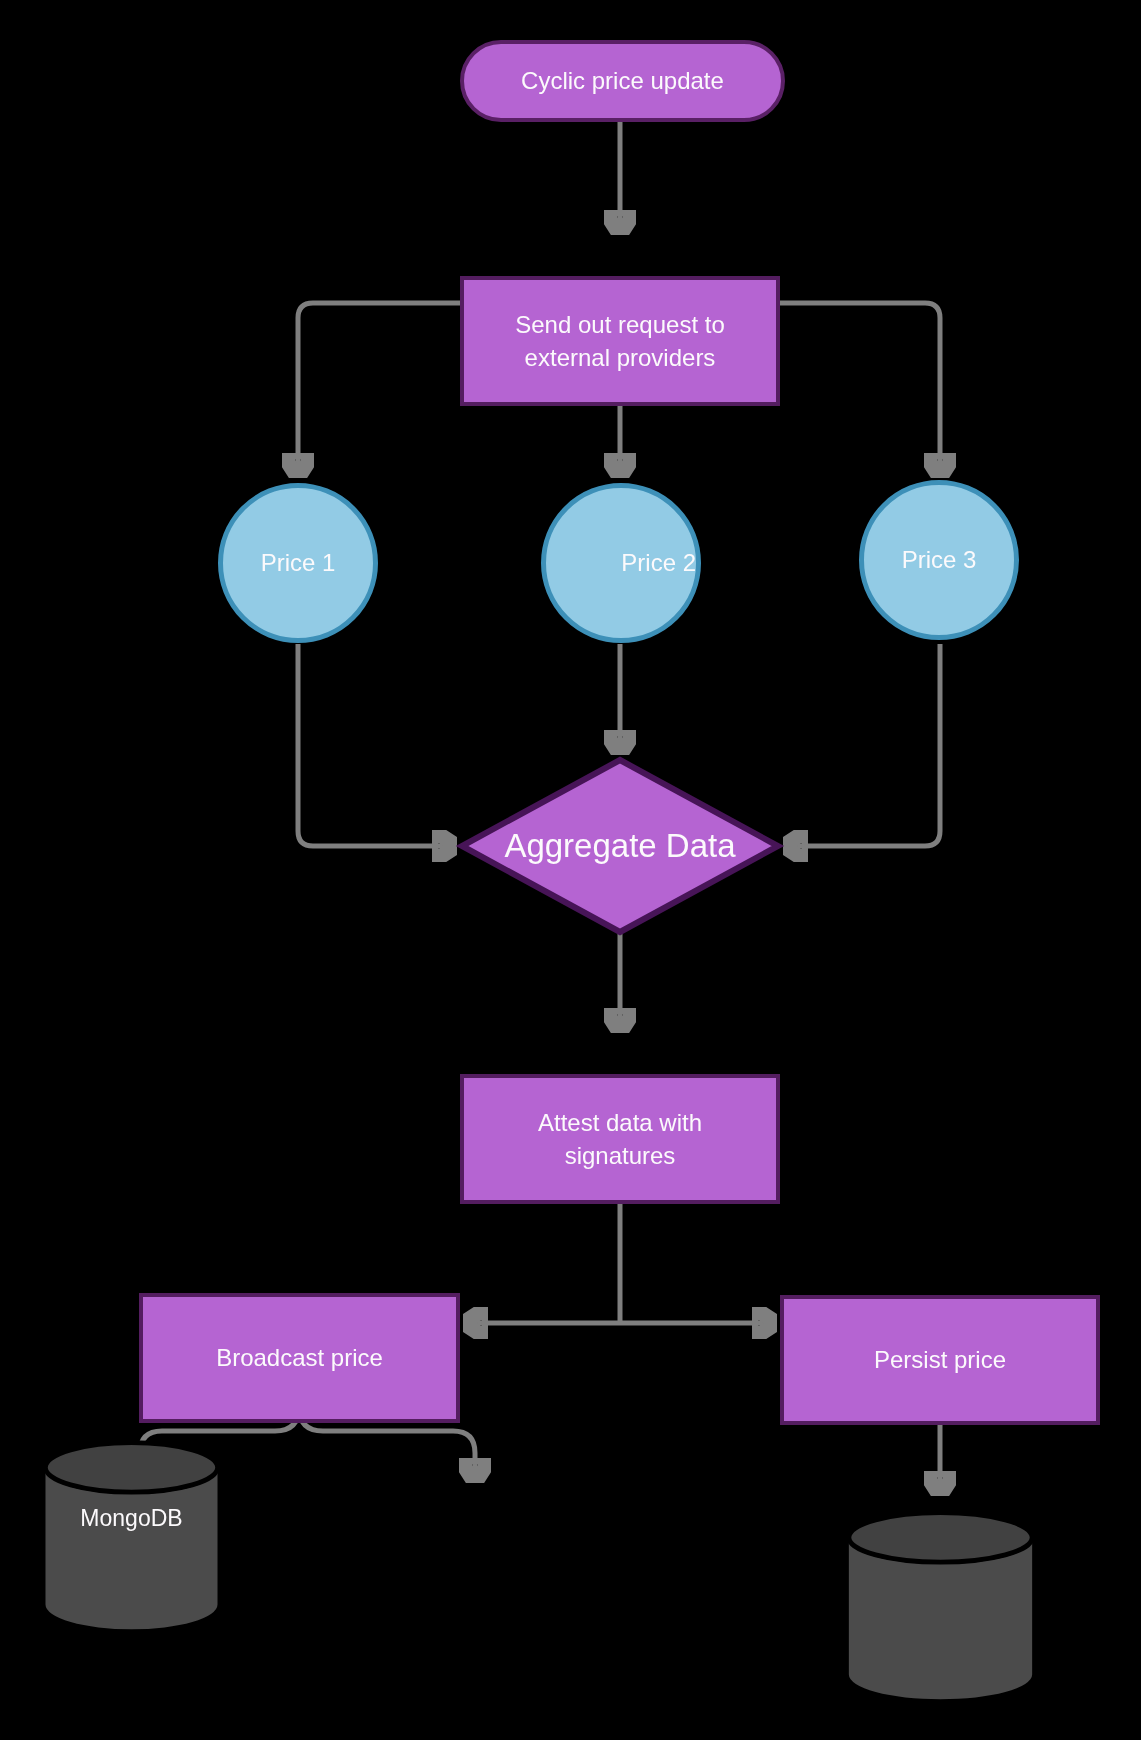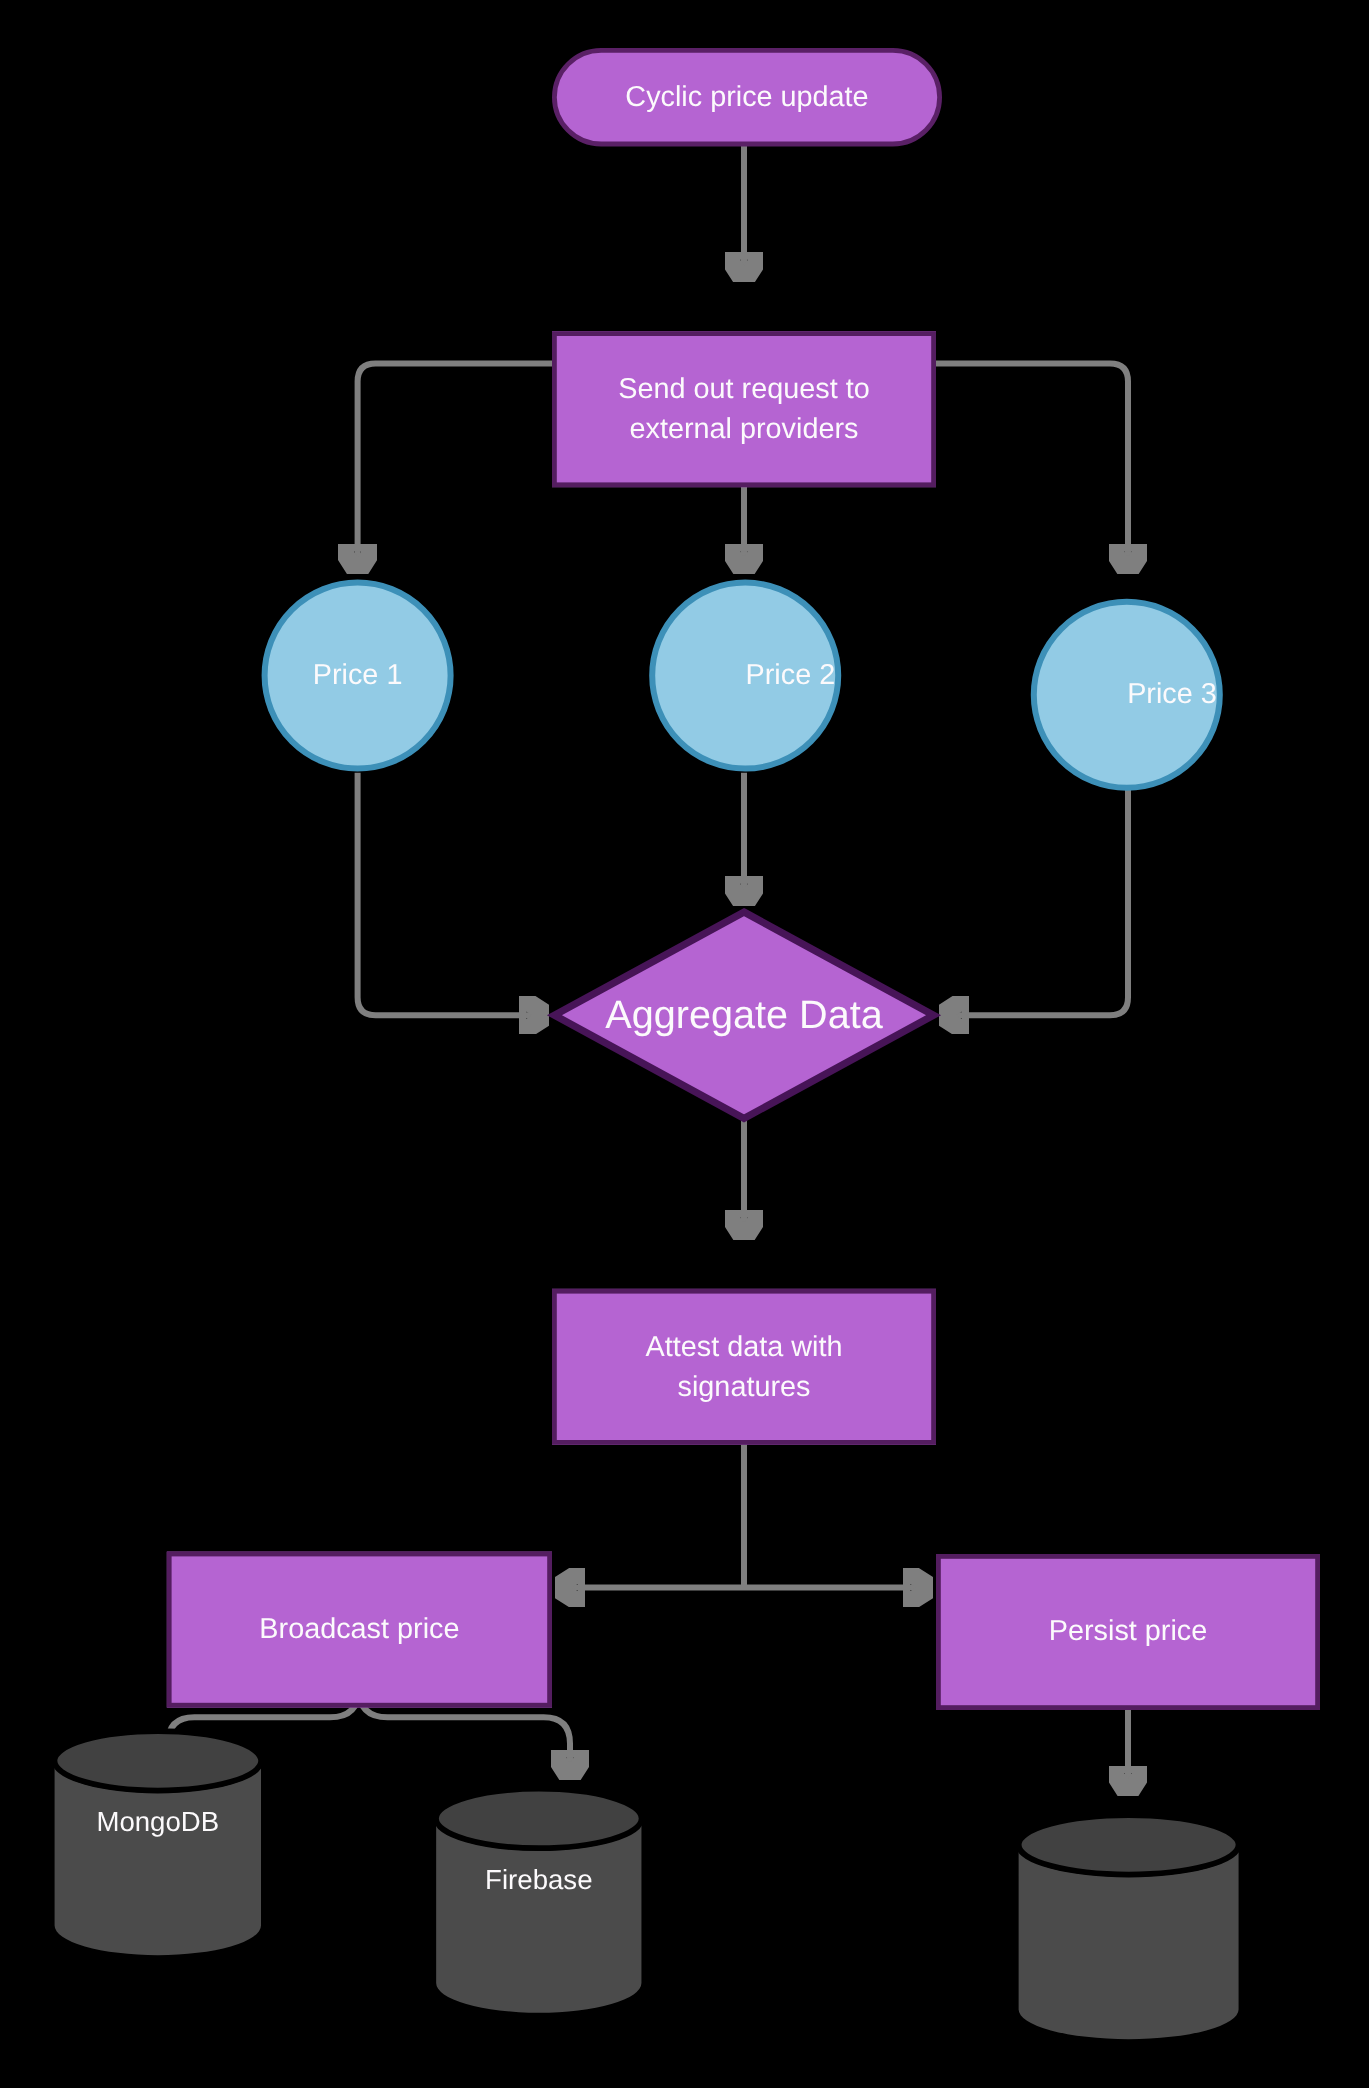--- a/index.html
+++ b/index.html
@@ -30,21 +30,21 @@
   .proc-send{left:460px;top:240px;width:320px;height:130px;padding:0 34px;}
   .proc-attest{left:460px;top:1038px;width:320px;height:130px;padding:0 34px;}
   .proc-broadcast{left:139px;top:1257px;width:321px;height:130px;}
   .proc-persist{left:780px;top:1259px;width:320px;height:130px;}
   .circle{
     width:160px;height:160px;border-radius:50%;
     background:#92cbe5;border:5px solid #3d90b8;
   }
   .circ-1{left:218px;top:483px;}
   .circ-2{left:541px;top:483px;justify-content:flex-end;}
-  .circ-3{left:859px;top:499px;justify-content:flex-end;}
+  .circ-3{left:859px;top:480px;}
   .decision{left:450px;top:752px;width:340px;height:188px;background:transparent;border:none;}
   .decision svg{position:absolute;left:0;top:0;}
   .decision .lbl{position:relative;font-size:33px;}
   .dbwrap{position:absolute;}
   .db-mongo{left:40px;top:1435px;width:183px;height:200px;}
   .db-fire{left:358px;top:1483px;width:182px;height:200px;}
   .db-arweave{left:843px;top:1505px;width:195px;height:200px;}
   .dbwrap svg{position:absolute;left:0;top:0;width:100%;height:100%;}
   .dbwrap .lbl{
     position:absolute;left:0;top:34%;width:100%;
@@ -116,27 +116,20 @@
   </div>
 
   <div class="dbwrap db-mongo">
     <svg viewBox="0 0 200 210" preserveAspectRatio="none" xmlns="http://www.w3.org/2000/svg">
       <path d="M6,36 L6,178 A94,26 0 0 0 194,178 L194,36 A94,26 0 0 1 6,36 Z" fill="#4b4b4b"></path>
       <ellipse cx="100" cy="34" rx="94" ry="26" fill="#414141" stroke="#000000" stroke-width="5"></ellipse>
     </svg>
     <span class="lbl">MongoDB</span>
   </div>
 
-  <div class="dbwrap db-fire">
-    <svg viewBox="0 0 200 210" preserveAspectRatio="none" xmlns="http://www.w3.org/2000/svg">
-      <path d="M6,36 L6,178 A94,26 0 0 0 194,178 L194,36 A94,26 0 0 1 6,36 Z" fill="#4b4b4b"></path>
-      <ellipse cx="100" cy="34" rx="94" ry="26" fill="#414141" stroke="#000000" stroke-width="5"></ellipse>
-    </svg>
-    <span class="lbl">Firebase</span>
-  </div>
 
   <div class="dbwrap db-arweave">
     <svg viewBox="0 0 200 210" preserveAspectRatio="none" xmlns="http://www.w3.org/2000/svg">
       <path d="M6,36 L6,178 A94,26 0 0 0 194,178 L194,36 A94,26 0 0 1 6,36 Z" fill="#4b4b4b"></path>
       <ellipse cx="100" cy="34" rx="94" ry="26" fill="#414141" stroke="#000000" stroke-width="5"></ellipse>
     </svg>
   </div>
 
 </div>
 

